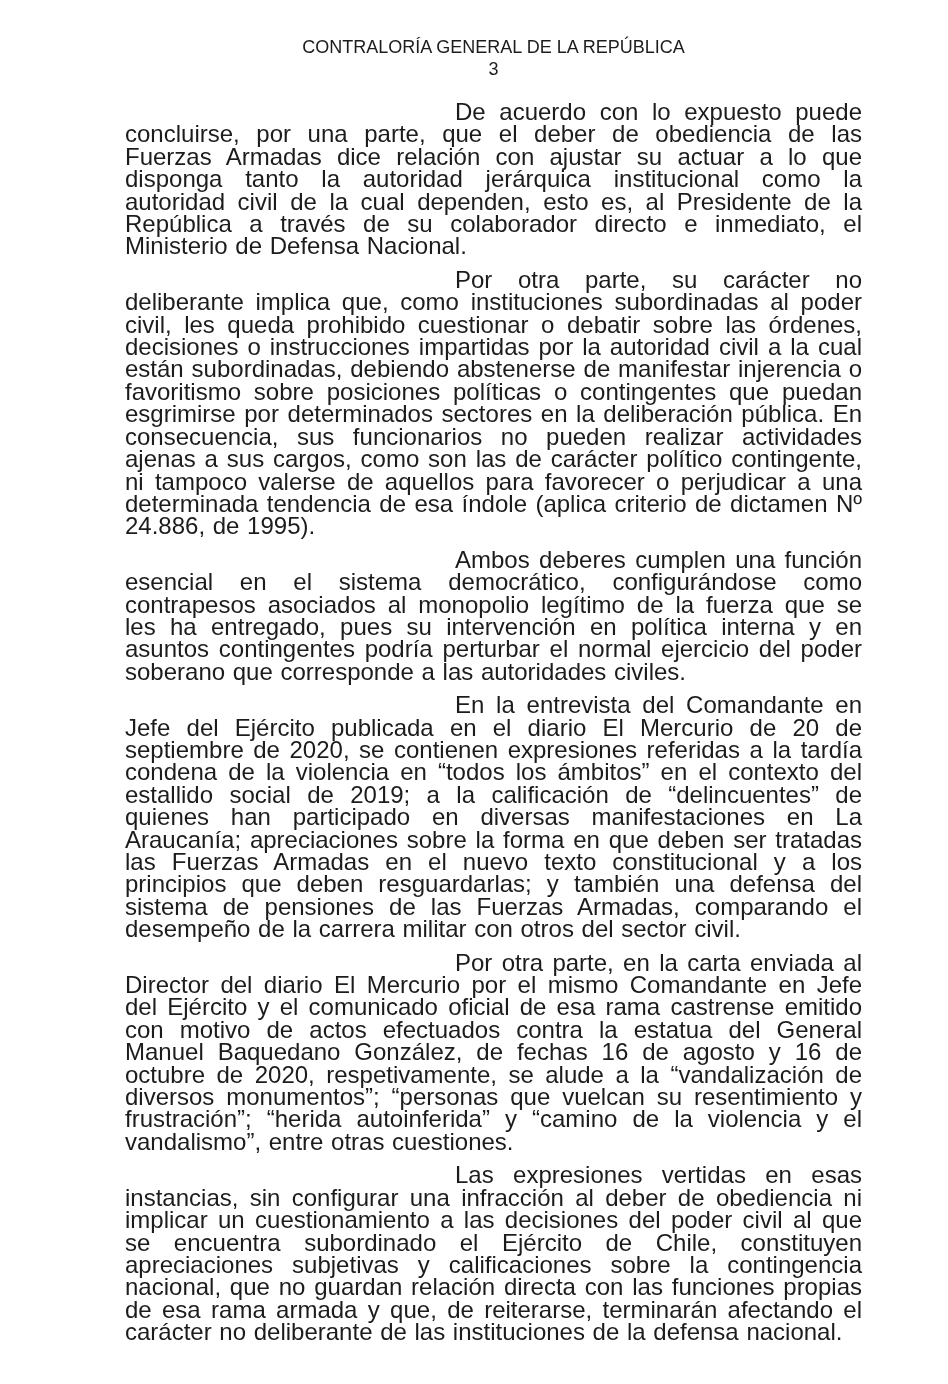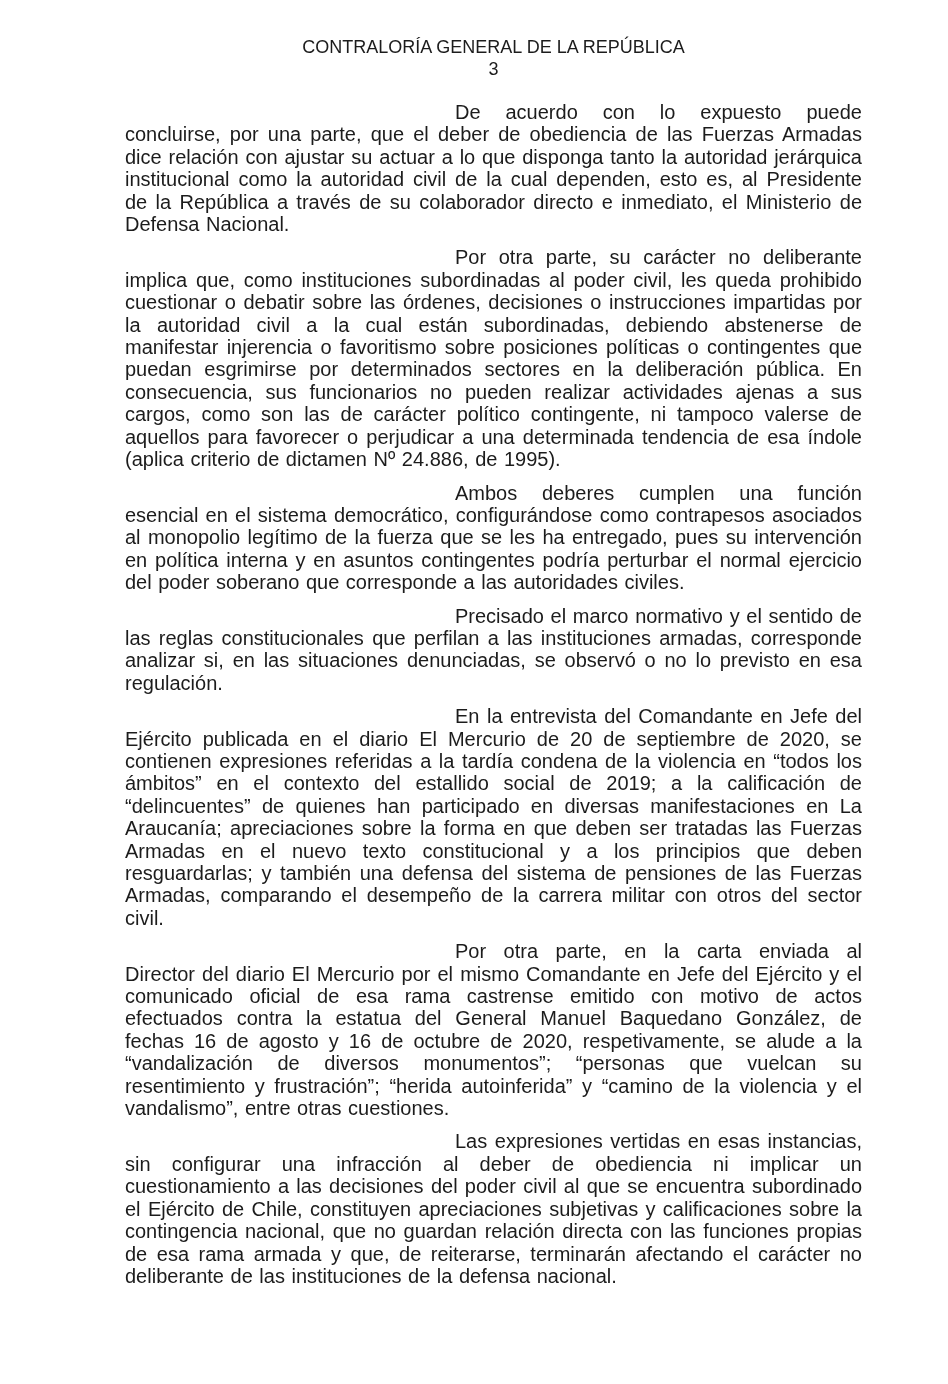--- a/index.html
+++ b/index.html
@@ -23,21 +23,21 @@
   .doc-header {
     text-align: center;
     font-size: 18px;
     line-height: 22px;
   }
   .doc-header .hline {
     white-space: nowrap;
   }
   .doc-body {
     margin-top: 21px;
-    font-size: 20px;
+    font-size: 24px;
     line-height: 22.4px;
   }
   .para {
     margin: 0 0 11px 0;
     text-align: justify;
     text-indent: 330px;
     word-spacing: 1px;
   }
 </style>
 </head>
@@ -47,19 +47,18 @@
 
   <header class="doc-header">
     <div class="hline">CONTRALORÍA GENERAL DE LA REPÚBLICA</div>
     <div class="hline">3</div>
   </header>
 
   <main class="doc-body">
     <p class="para">De acuerdo con lo expuesto puede concluirse, por una parte, que el deber de obediencia de las Fuerzas Armadas dice relación con ajustar su actuar a lo que disponga tanto la autoridad jerárquica institucional como la autoridad civil de la cual dependen, esto es, al Presidente de la República a través de su colaborador directo e inmediato, el Ministerio de Defensa Nacional.</p>
     <p class="para">Por otra parte, su carácter no deliberante implica que, como instituciones subordinadas al poder civil, les queda prohibido cuestionar o debatir sobre las órdenes, decisiones o instrucciones impartidas por la autoridad civil a la cual están subordinadas, debiendo abstenerse de manifestar injerencia o favoritismo sobre posiciones políticas o contingentes que puedan esgrimirse por determinados sectores en la deliberación pública. En consecuencia, sus funcionarios no pueden realizar actividades ajenas a sus cargos, como son las de carácter político contingente, ni tampoco valerse de aquellos para favorecer o perjudicar a una determinada tendencia de esa índole (aplica criterio de dictamen Nº 24.886, de 1995).</p>
     <p class="para">Ambos deberes cumplen una función esencial en el sistema democrático, configurándose como contrapesos asociados al monopolio legítimo de la fuerza que se les ha entregado, pues su intervención en política interna y en asuntos contingentes podría perturbar el normal ejercicio del poder soberano que corresponde a las autoridades civiles.</p>
-    <p class="para">Precisado el marco normativo y el sentido de las reglas constitucionales que perfilan a las instituciones armadas, corresponde analizar si, en las situaciones denunciadas, se observó o no lo previsto en esa regulación.</p>
     <p class="para">En la entrevista del Comandante en Jefe del Ejército publicada en el diario El Mercurio de 20 de septiembre de 2020, se contienen expresiones referidas a la tardía condena de la violencia en “todos los ámbitos” en el contexto del estallido social de 2019; a la calificación de “delincuentes” de quienes han participado en diversas manifestaciones en La Araucanía; apreciaciones sobre la forma en que deben ser tratadas las Fuerzas Armadas en el nuevo texto constitucional y a los principios que deben resguardarlas; y también una defensa del sistema de pensiones de las Fuerzas Armadas, comparando el desempeño de la carrera militar con otros del sector civil.</p>
     <p class="para">Por otra parte, en la carta enviada al Director del diario El Mercurio por el mismo Comandante en Jefe del Ejército y el comunicado oficial de esa rama castrense emitido con motivo de actos efectuados contra la estatua del General Manuel Baquedano González, de fechas 16 de agosto y 16 de octubre de 2020, respetivamente, se alude a la “vandalización de diversos monumentos”; “personas que vuelcan su resentimiento y frustración”; “herida autoinferida” y “camino de la violencia y el vandalismo”, entre otras cuestiones.</p>
     <p class="para">Las expresiones vertidas en esas instancias, sin configurar una infracción al deber de obediencia ni implicar un cuestionamiento a las decisiones del poder civil al que se encuentra subordinado el Ejército de Chile, constituyen apreciaciones subjetivas y calificaciones sobre la contingencia nacional, que no guardan relación directa con las funciones propias de esa rama armada y que, de reiterarse, terminarán afectando el carácter no deliberante de las instituciones de la defensa nacional.</p>
   </main>
 
 </div>
 
 </body></html>

